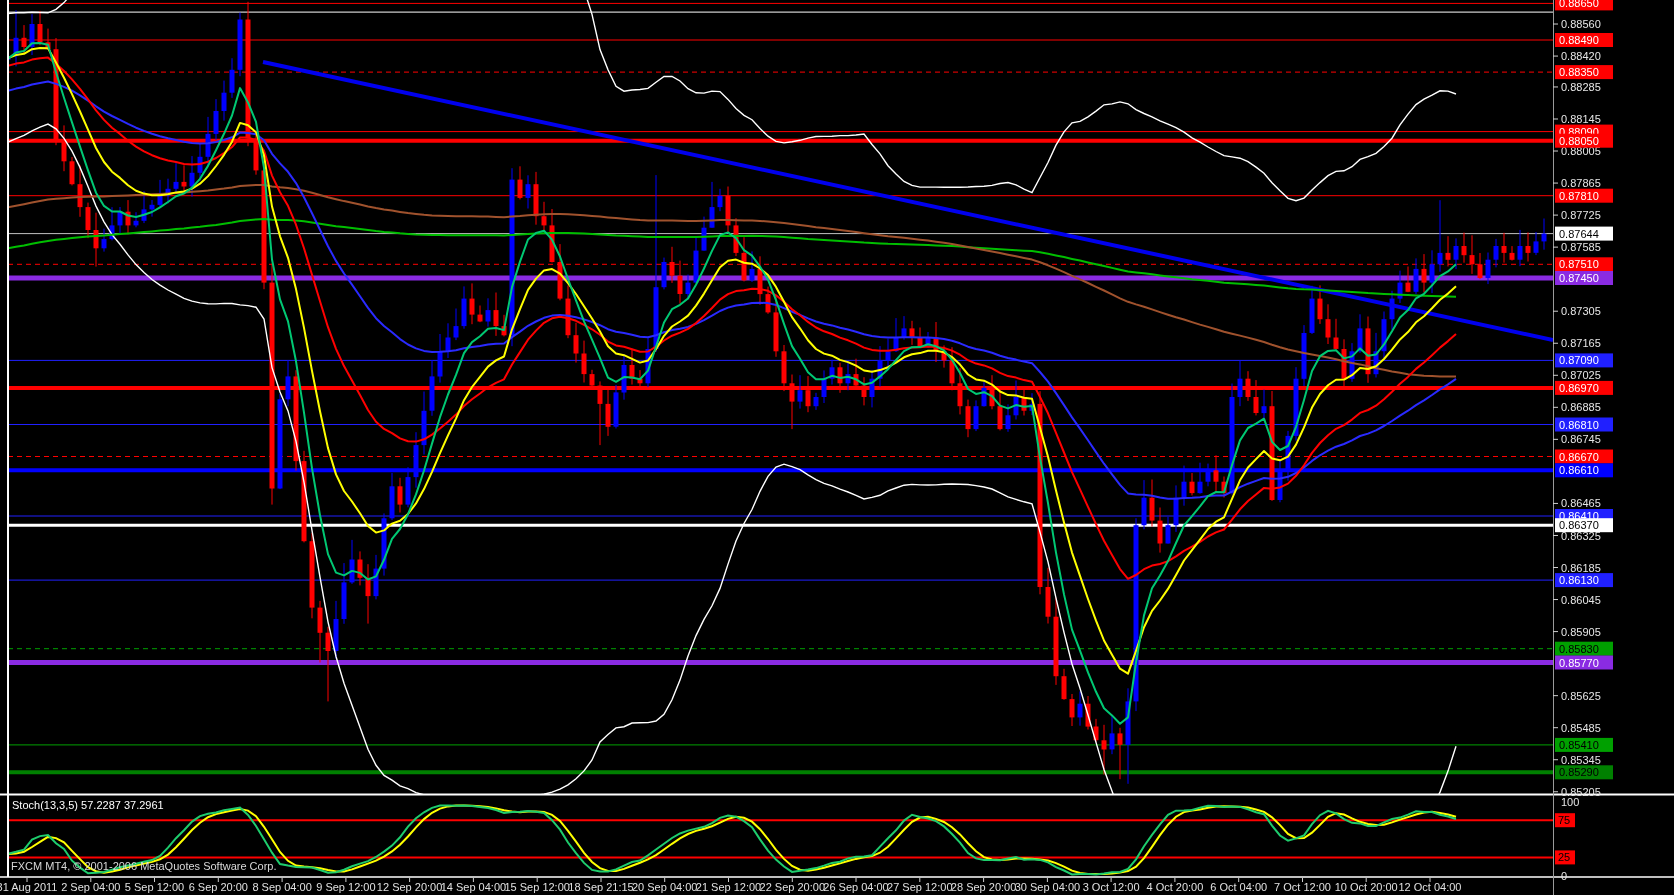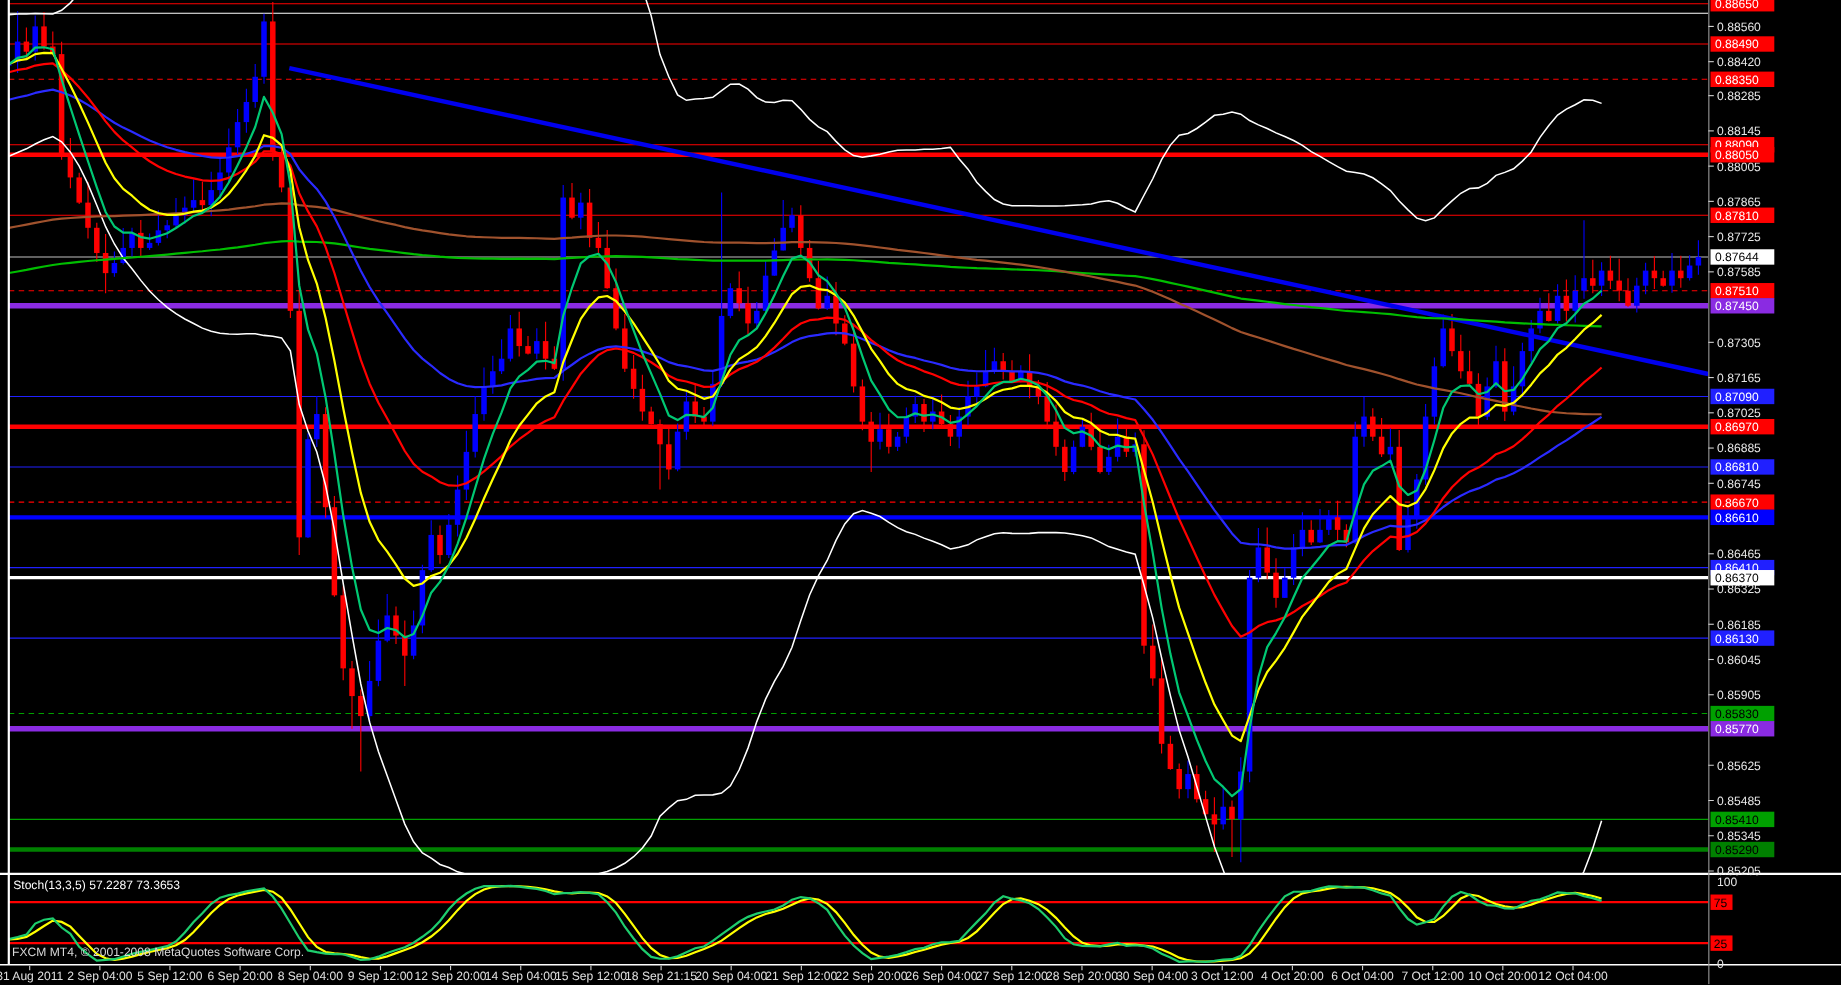--- a/index.html
+++ b/index.html
@@ -599,15 +599,15 @@
         <line x1="1238.7" y1="878" x2="1238.7" y2="882" stroke="#cfcfcf" stroke-width="1"></line>
         <text x="1238.7" y="891" fill="#e0e0e0" text-anchor="middle">6 Oct 04:00</text>
         <line x1="1302.5" y1="878" x2="1302.5" y2="882" stroke="#cfcfcf" stroke-width="1"></line>
         <text x="1302.5" y="891" fill="#e0e0e0" text-anchor="middle">7 Oct 12:00</text>
         <line x1="1366.2" y1="878" x2="1366.2" y2="882" stroke="#cfcfcf" stroke-width="1"></line>
         <text x="1366.2" y="891" fill="#e0e0e0" text-anchor="middle">10 Oct 20:00</text>
         <line x1="1430.0" y1="878" x2="1430.0" y2="882" stroke="#cfcfcf" stroke-width="1"></line>
         <text x="1430.0" y="891" fill="#e0e0e0" text-anchor="middle">12 Oct 04:00</text>
       </g>
     </svg>
-  <div class="overlay" id="stoch-label"><span>Stoch(13,3,5)</span> <span>57.2287</span> <span>73.3653</span></div>
-  <div class="overlay" id="copyright">FXCM MT4, © 2001-2008 MetaQuotes Software Corp.</div>
+  <div class="overlay" id="stoch-label"><span>Stoch(13,3,5)</span> <span>57.2287</span> <span>37.2961</span></div>
+  <div class="overlay" id="copyright">FXCM MT4, © 2001-2006 MetaQuotes Software Corp.</div>
 </div>
 
 </body></html>

